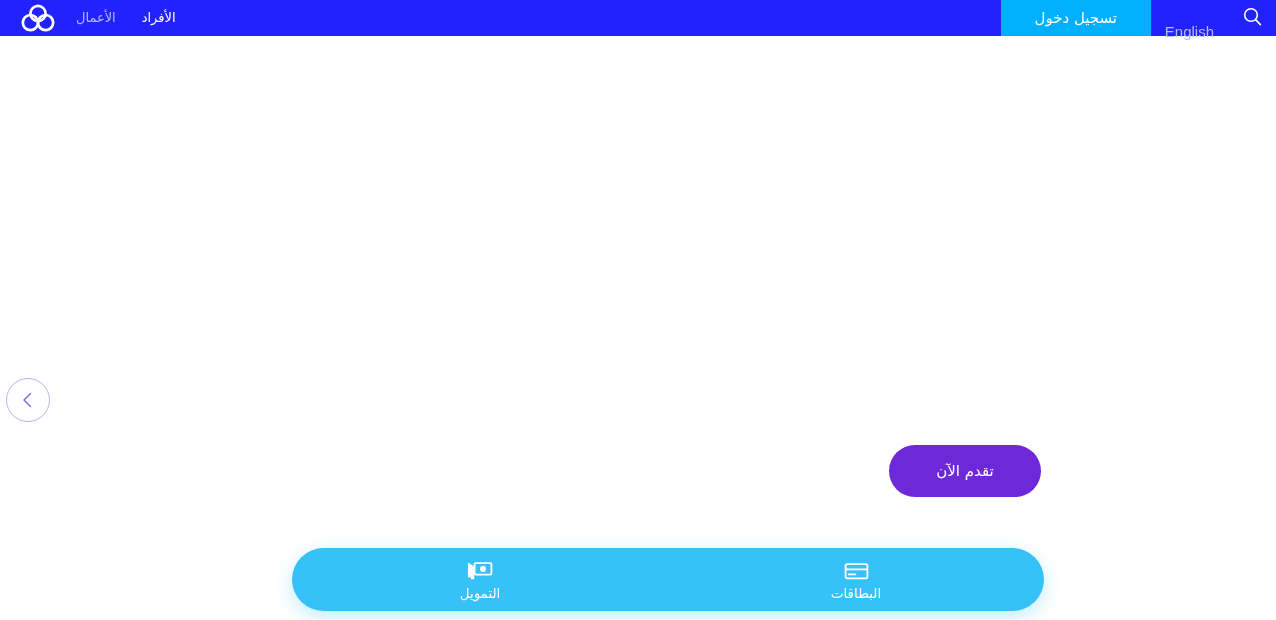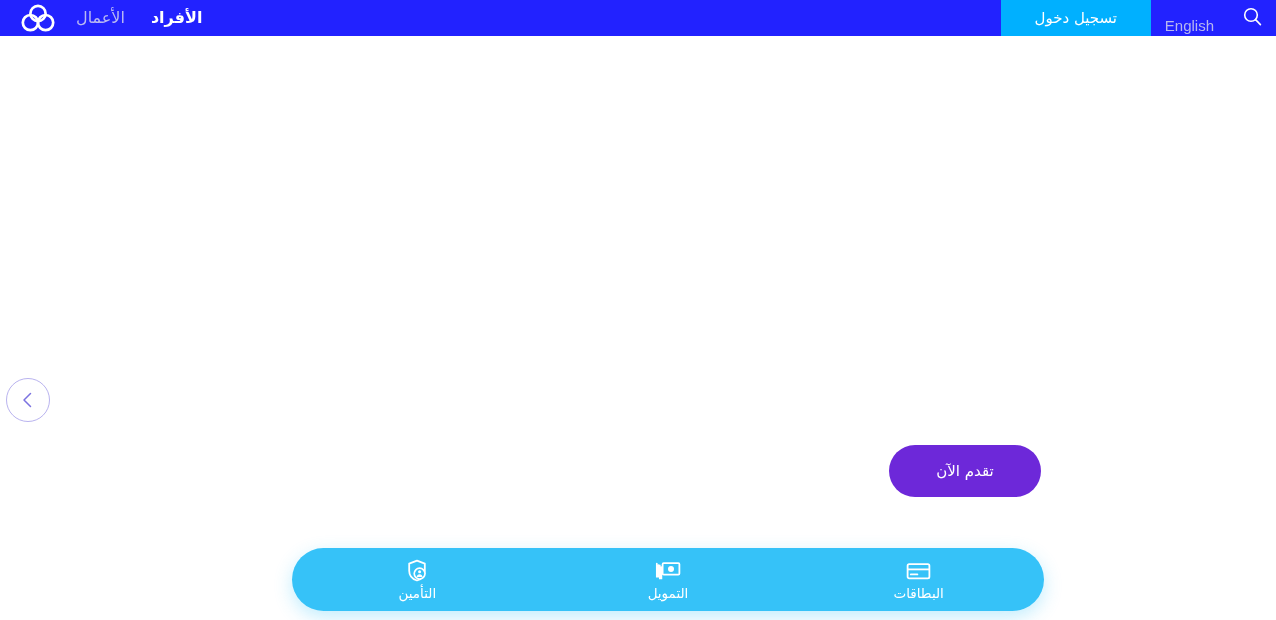--- a/index.html
+++ b/index.html
@@ -44,48 +44,48 @@
 
   .nav-main {
     display:flex;
     flex-direction:row;
     align-items:center;
     gap:26px;
     padding:0 4px 0 0;
     flex:0 0 auto;
   }
   .nav-item {
-    font-size:16px;
+    font-size:13px;
     line-height:36px;
     color:#b9b9f2;
     white-space:nowrap;
     cursor:pointer;
     letter-spacing:0;
   }
   .nav-item.active {
     color:#ffffff;
-    font-weight:bold;
+    font-weight:normal;
   }
 
   .topbar-spacer { flex:1 1 auto; }
 
   .search-btn {
     width:48px;
     display:flex;
     align-items:center;
     justify-content:center;
     cursor:pointer;
     flex:0 0 auto;
   }
 
   .lang-btn {
     font-size:15px;
     color:#b7b7ef;
     line-height:36px;
-    padding:8px 14px;
+    padding:14px 14px;
     cursor:pointer;
     white-space:nowrap;
     font-family:"Liberation Sans", sans-serif;
     flex:0 0 auto;
   }
 
   .login-btn {
     width:150px;
     background:#00b0ff;
     color:#ffffff;
@@ -266,27 +266,16 @@
         <svg width="26" height="21" viewBox="0 0 26 21" fill="none">
           <path d="M3.4 5.2v11.4h-1.6V3.6" stroke="#ffffff" stroke-width="1.7" stroke-linecap="round"></path>
           <path d="M6.4 7v11.4H4.8V5.4" stroke="#ffffff" stroke-width="1.7" stroke-linecap="round"></path>
           <rect x="7.6" y="3.2" width="16.8" height="11.4" rx="1.1" stroke="#ffffff" stroke-width="1.8"></rect>
           <circle cx="16" cy="8.9" r="3" fill="#ffffff"></circle>
         </svg>
       </span>
       <span class="quick-label">التمويل</span>
     </div>
 
-    <div class="quick-item">
-      <span class="quick-icon">
-        <svg width="22" height="23" viewBox="0 0 22 23" fill="none">
-          <path d="M11 1.6 3.2 4.6v7.1c0 4.6 3.2 8.4 7.8 9.8 4.6-1.4 7.8-5.2 7.8-9.8V4.6L11 1.6Z" stroke="#ffffff" stroke-width="1.8" stroke-linejoin="round"></path>
-          <circle cx="13.6" cy="14.6" r="5.4" fill="#36c2f8" stroke="#ffffff" stroke-width="1.7"></circle>
-          <circle cx="13.6" cy="12.7" r="1.5" fill="#ffffff"></circle>
-          <path d="M10.7 18.1c0-1.7 1.3-2.9 2.9-2.9s2.9 1.2 2.9 2.9" fill="#ffffff"></path>
-        </svg>
-      </span>
-      <span class="quick-label">التأمين</span>
-    </div>
 
   </div>
 
 </div>
 
 </body></html>

